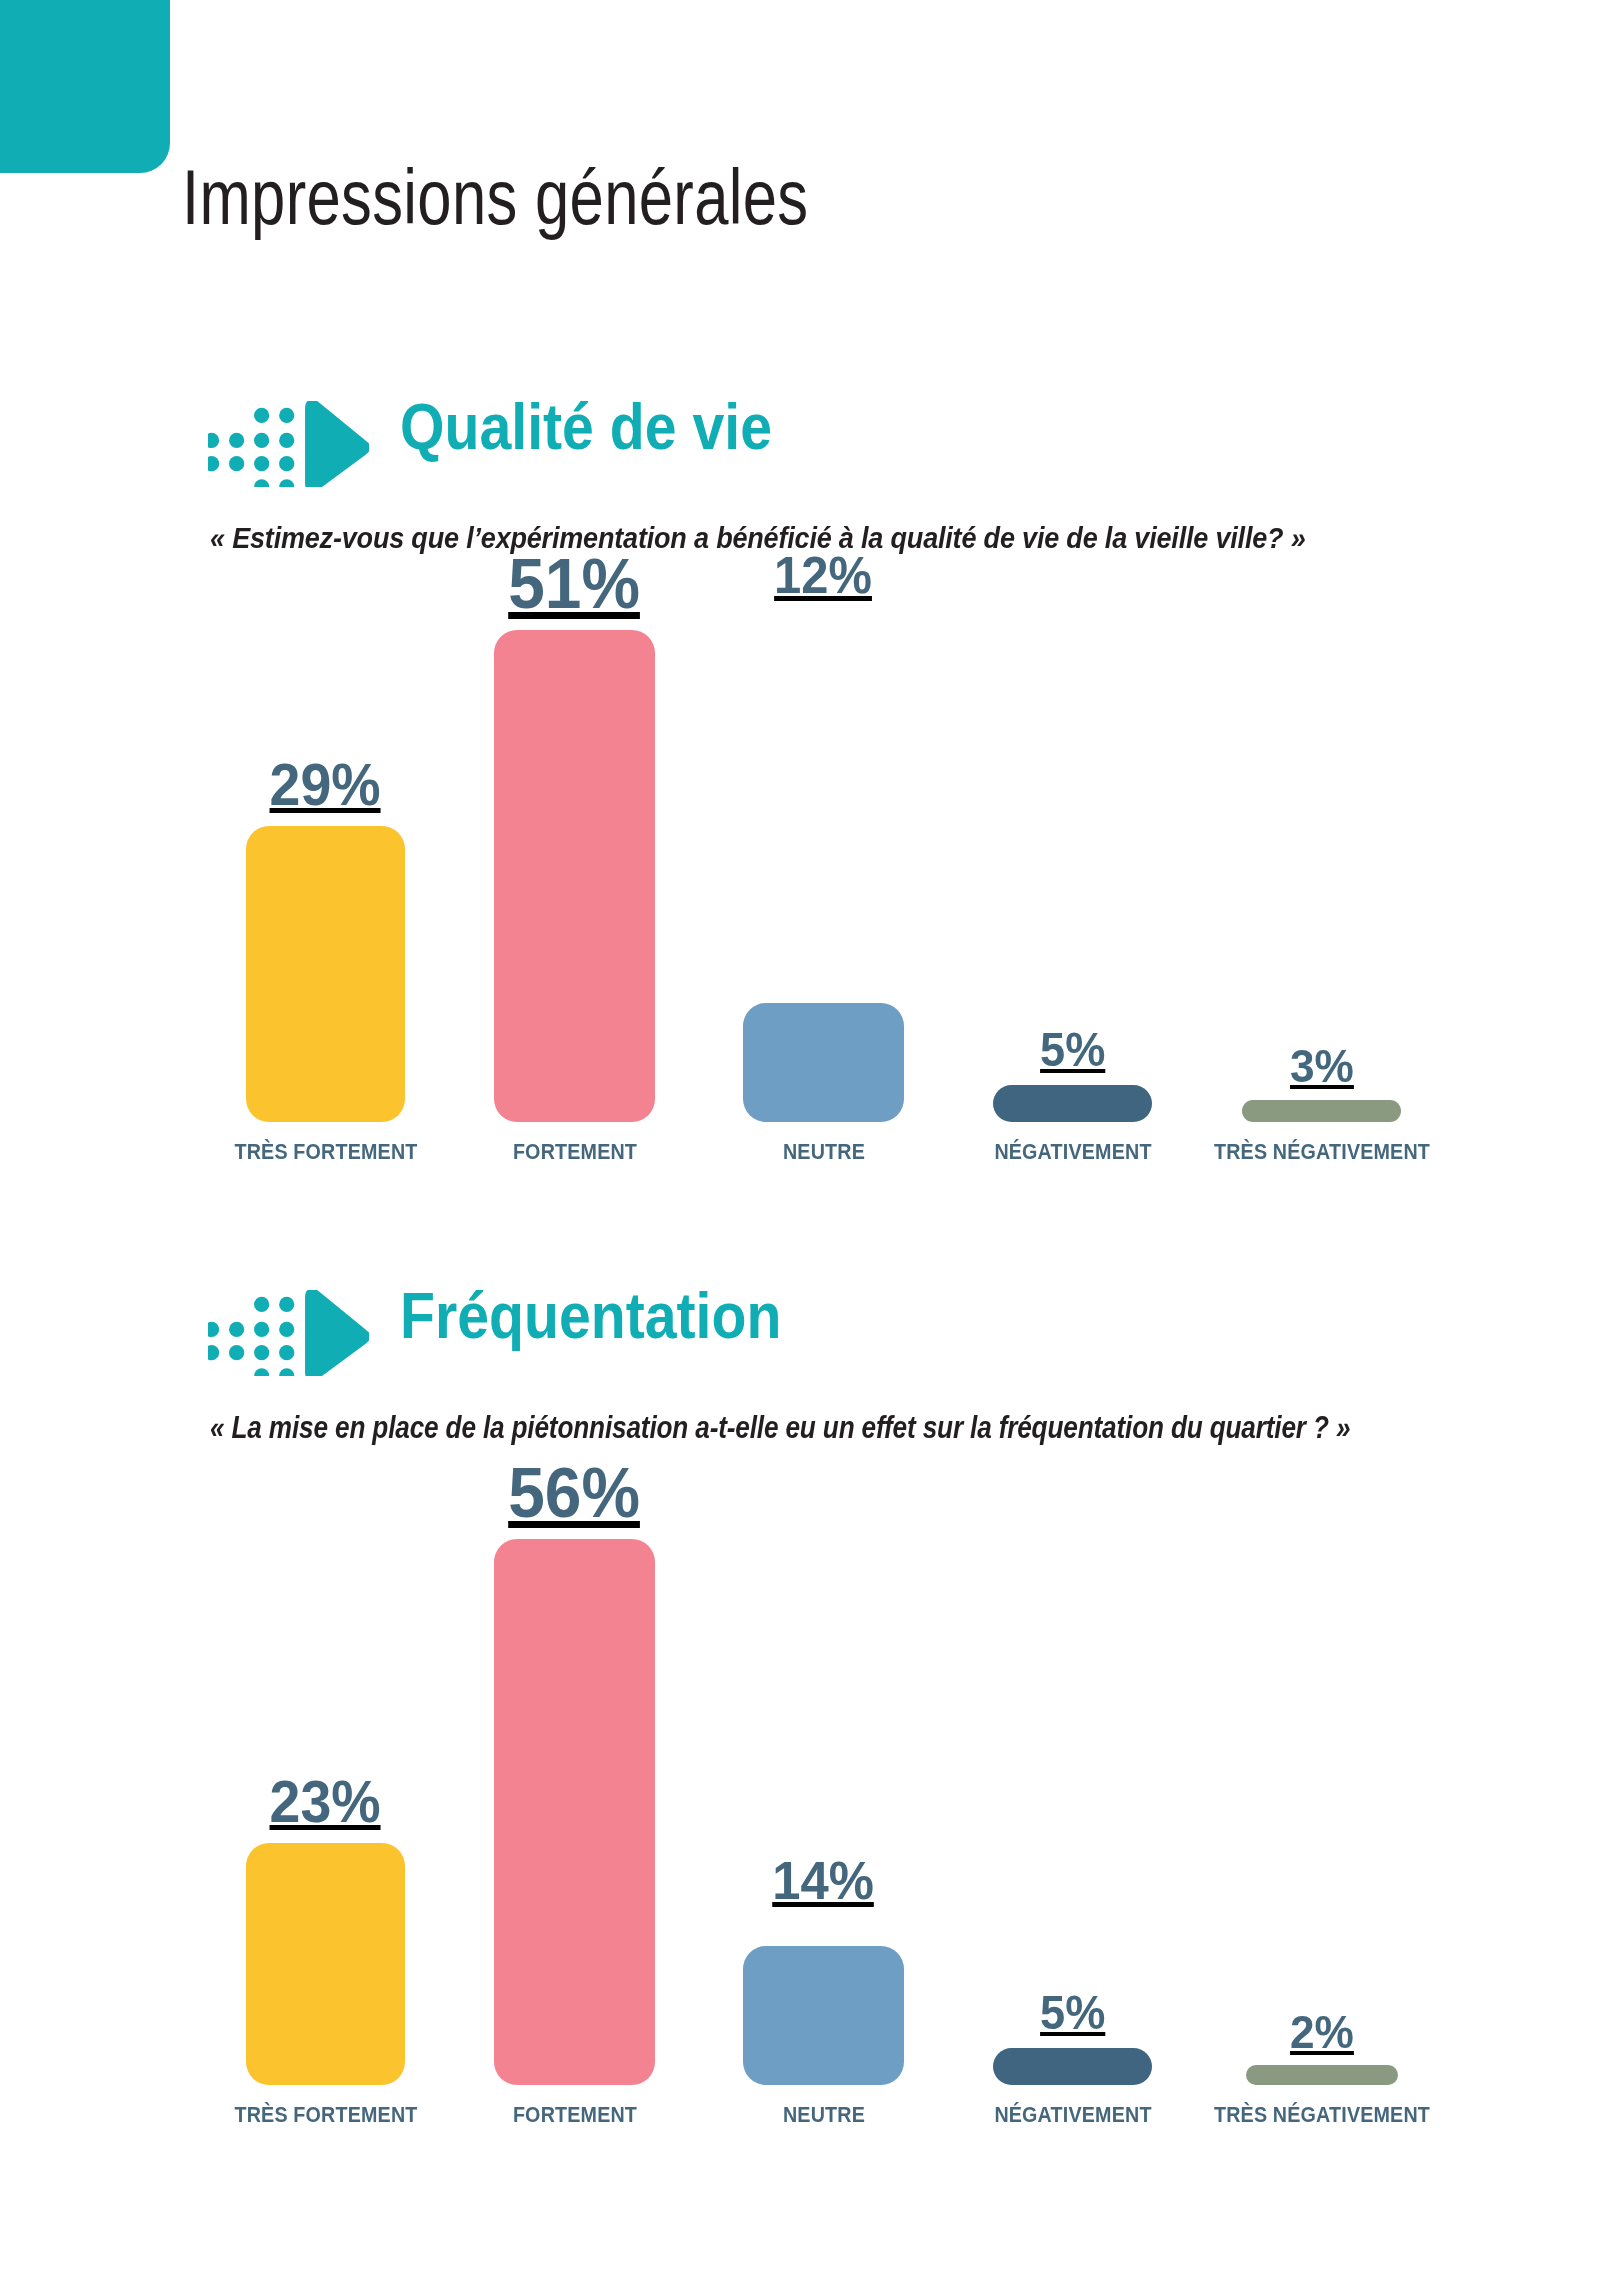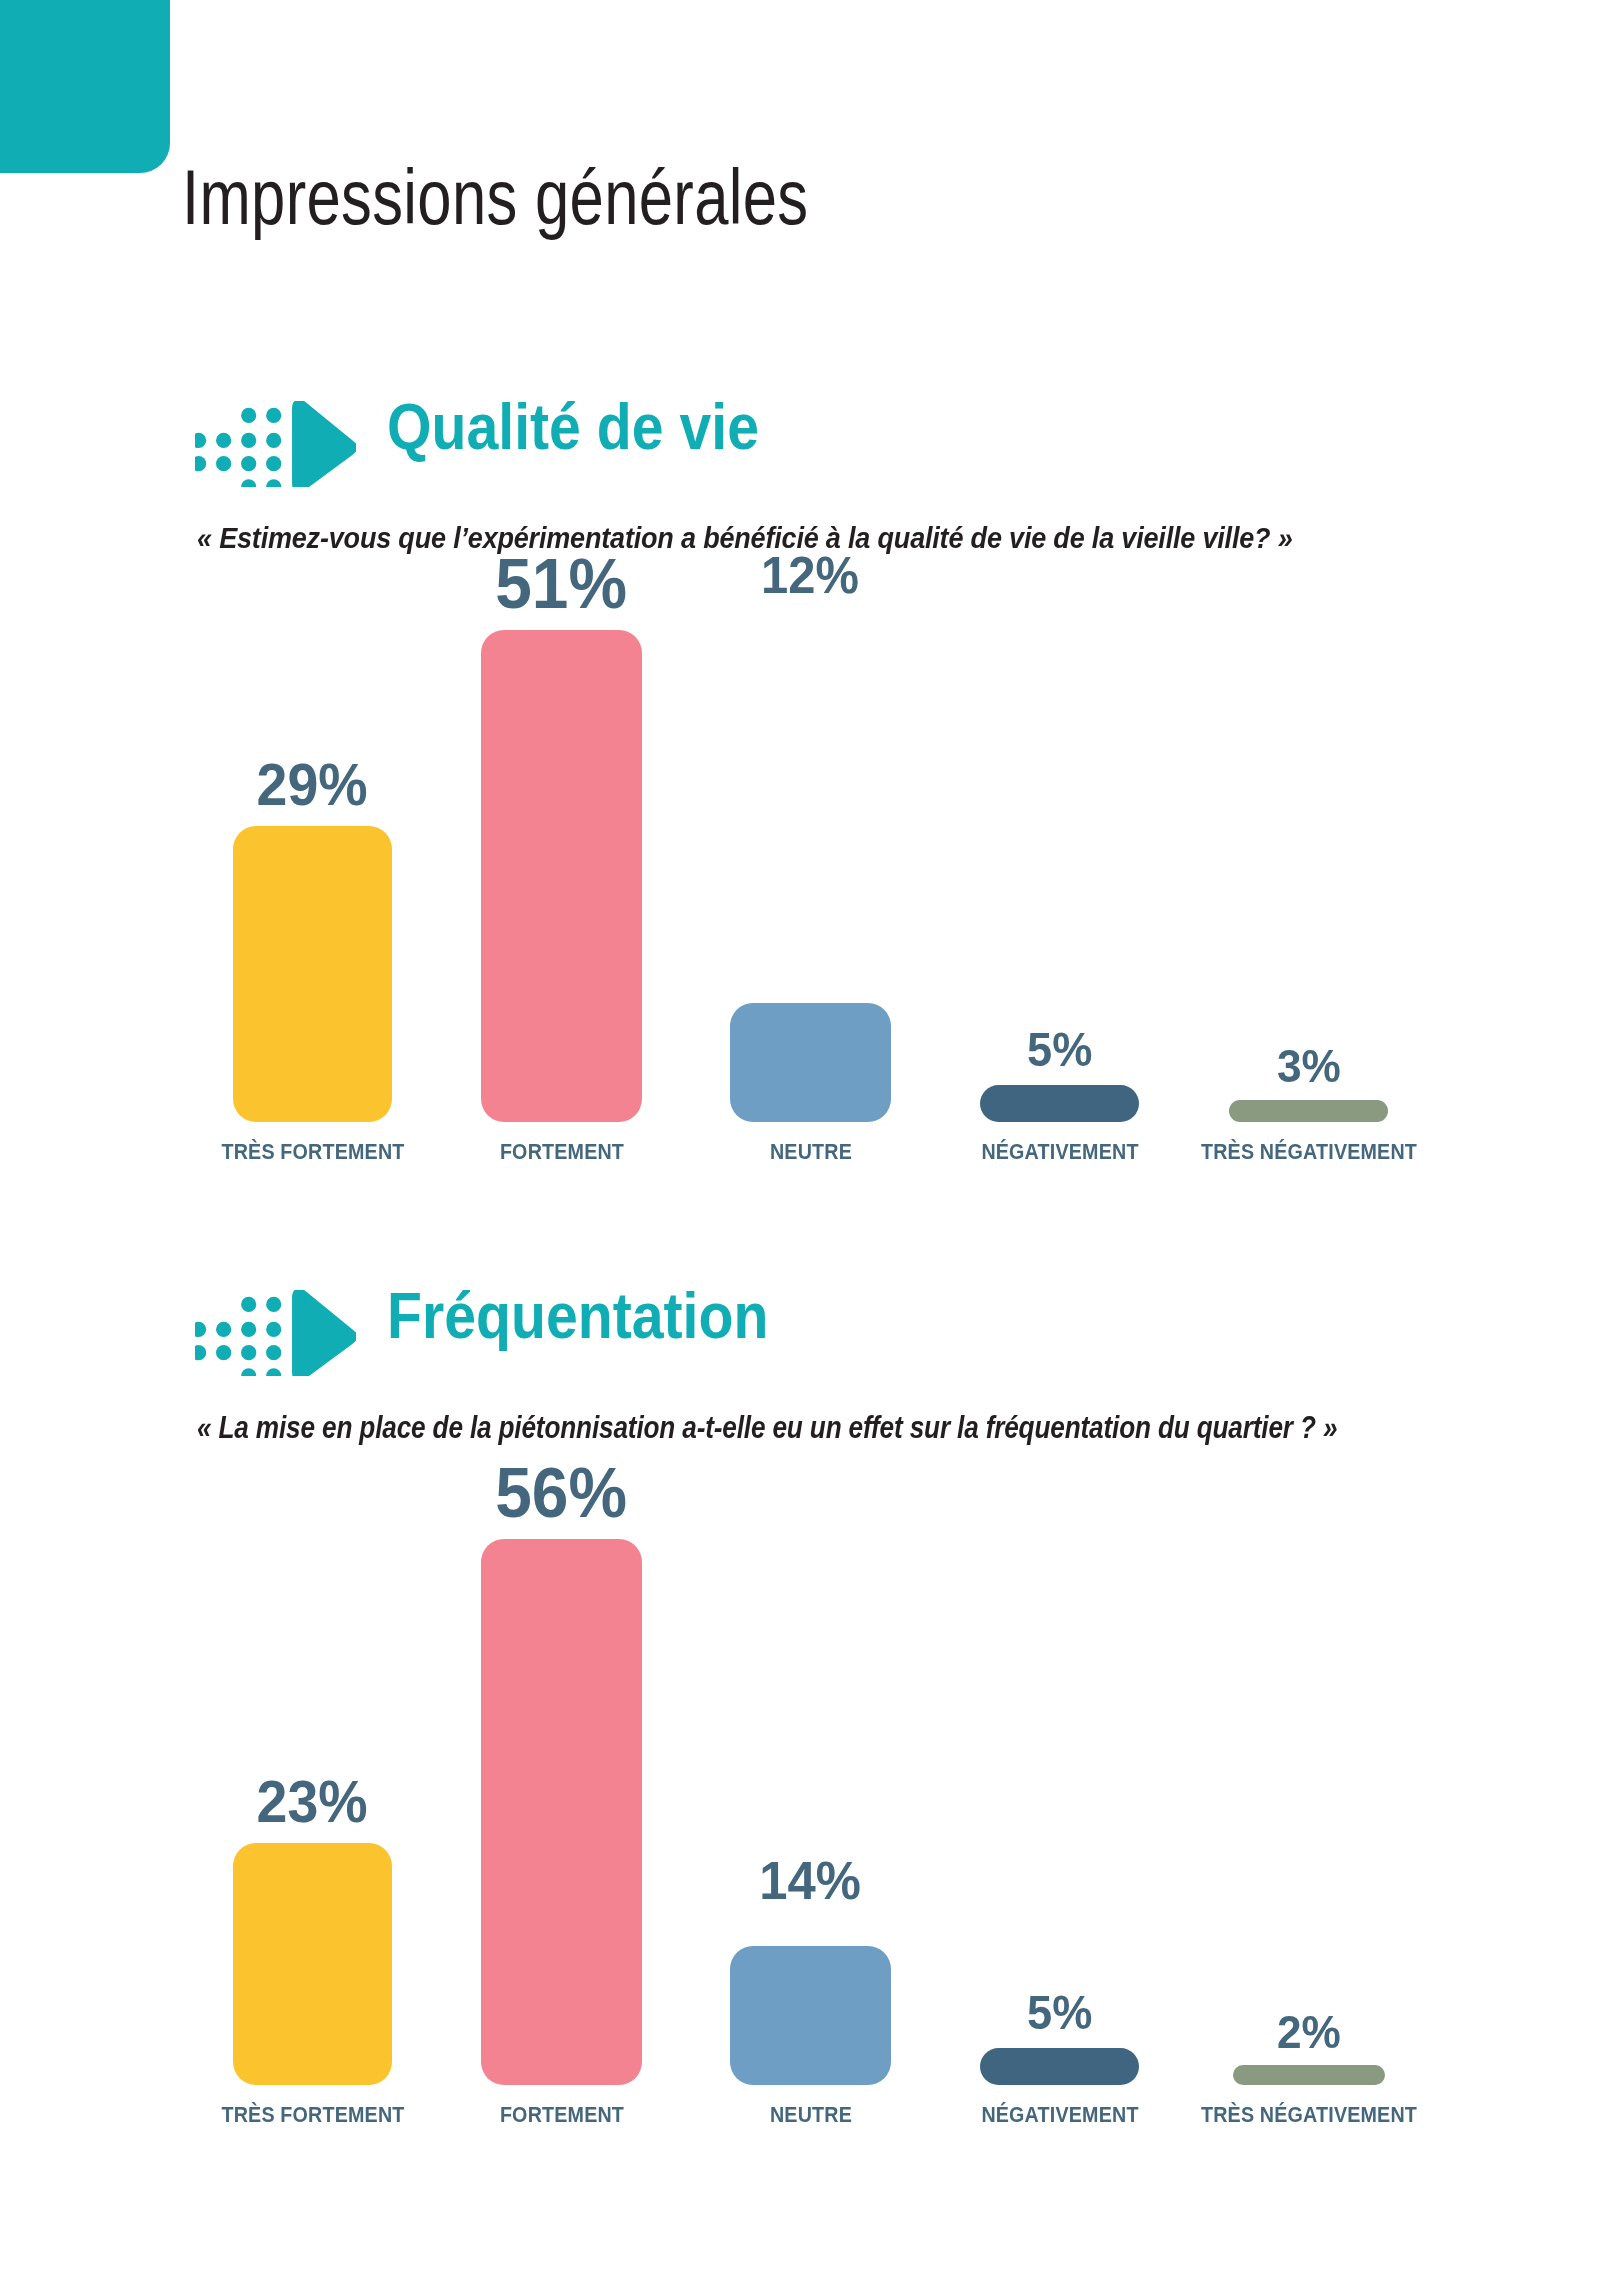--- a/index.html
+++ b/index.html
@@ -40,21 +40,21 @@
     color: #231f20;
     line-height: 1.0;
     white-space: nowrap;
     transform: scaleX(0.80);
     transform-origin: left top;
   }
 
   
   .section {
     position: absolute;
-    left: 0;
+    left: 13px;
     width: 1420px;
   }
   .section-1 { top: 385px; }
   .section-2 { top: 1274px; }
 
   .section-header {
     position: relative;
     height: 107px;
     padding-left: 195px;
     box-sizing: border-box;
@@ -118,20 +118,21 @@
     align-items: flex-end;
   }
 
   .bar-col {
     position: relative;
     display: flex;
     flex-direction: column;
     align-items: center;
     justify-content: flex-end;
     height: 100%;
+    text-decoration: underline;
   }
 
   .bar-value {
     font-family: "Liberation Sans Narrow", "Liberation Sans", sans-serif;
     font-weight: 700;
     color: #44677E;
     line-height: 1;
     margin-bottom: 10.7px;
     white-space: nowrap;
     transform: scaleX(0.94);

